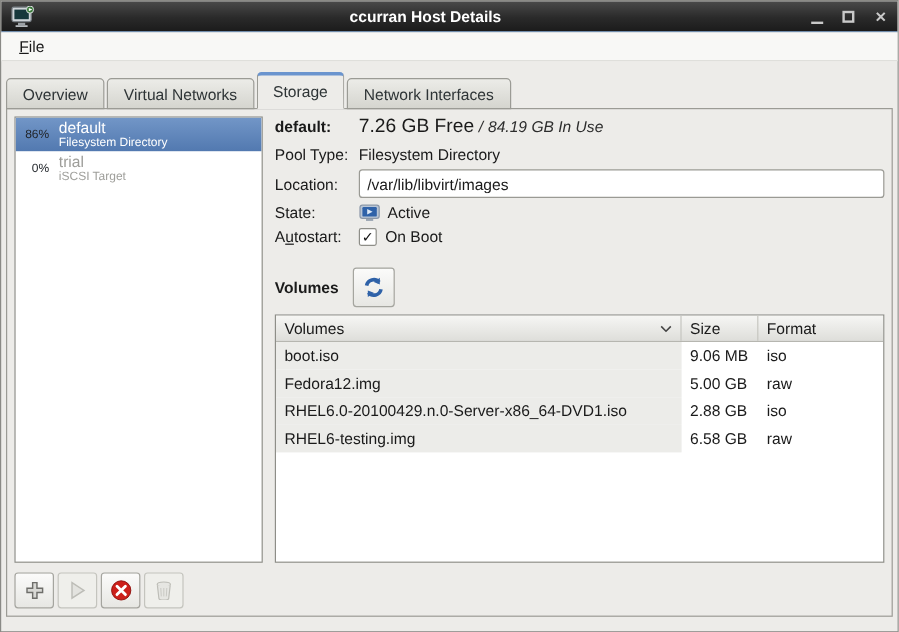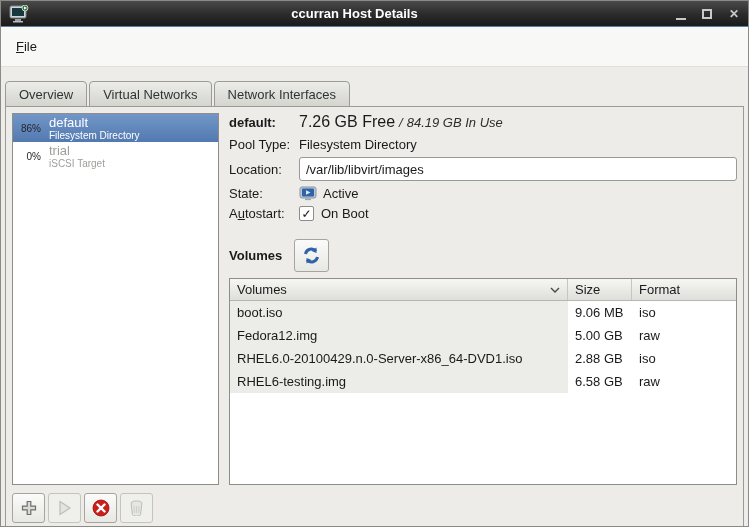--- a/index.html
+++ b/index.html
@@ -17,21 +17,21 @@
   }
   .title { flex:1; text-align:center; color:#ffffff; font-weight:bold; font-size:13px; }
   .win-controls { display:flex; gap:16px; align-items:center; }
   .wc { width:12px; height:12px; display:flex; align-items:flex-end; justify-content:center; cursor:default; }
   .wc-min  { border-bottom:2px solid #c9c9c9; width:10px; }
   .wc-max  { border:2px solid #c9c9c9; width:10px; height:10px; }
   .wc-close { color:#c9c9c9; font-size:12px; font-weight:bold; line-height:12px; align-items:center; }
   .app-icon { width:20px; height:18px; margin-right:4px; }
   
   .menubar {
-    height:40px; background:#F8F8F6; border-bottom:1px solid #DFDFDB;
+    height:24px; background:#F8F8F6; border-bottom:1px solid #DFDFDB;
     display:flex; align-items:center; padding:0 9px;
   }
   .menu-item { padding:2px 6px; }
   .mn { text-decoration:underline; }
   
   .tabstrip { margin-top:8px; padding:0 4px; display:flex; align-items:flex-end; height:31px; position:relative; z-index:2; }
   .tab {
     height:26px; padding:0 13px; display:flex; align-items:center;
     background:linear-gradient(#ECECE8,#D5D5CF);
     border:1px solid #9B9B95; border-radius:4px 4px 0 0;
@@ -139,20 +139,23 @@
     <div class="menu-item"><span class="mn">F</span><span>ile</span></div>
   </div>
 
   <div class="tabstrip">
     <div class="tab">
         <span>Overview</span>
       </div>
     <div class="tab">
         <span>Virtual Networks</span>
       </div>
+    <div class="tab active">
+        <span>Storage</span>
+      </div>
     <div class="tab">
         <span>Network Interfaces</span>
       </div>
   </div>
 
   <div class="page">
 
     <div class="pool-list">
       <div class="pool-item selected">
         <div class="pool-pct">86%</div>

